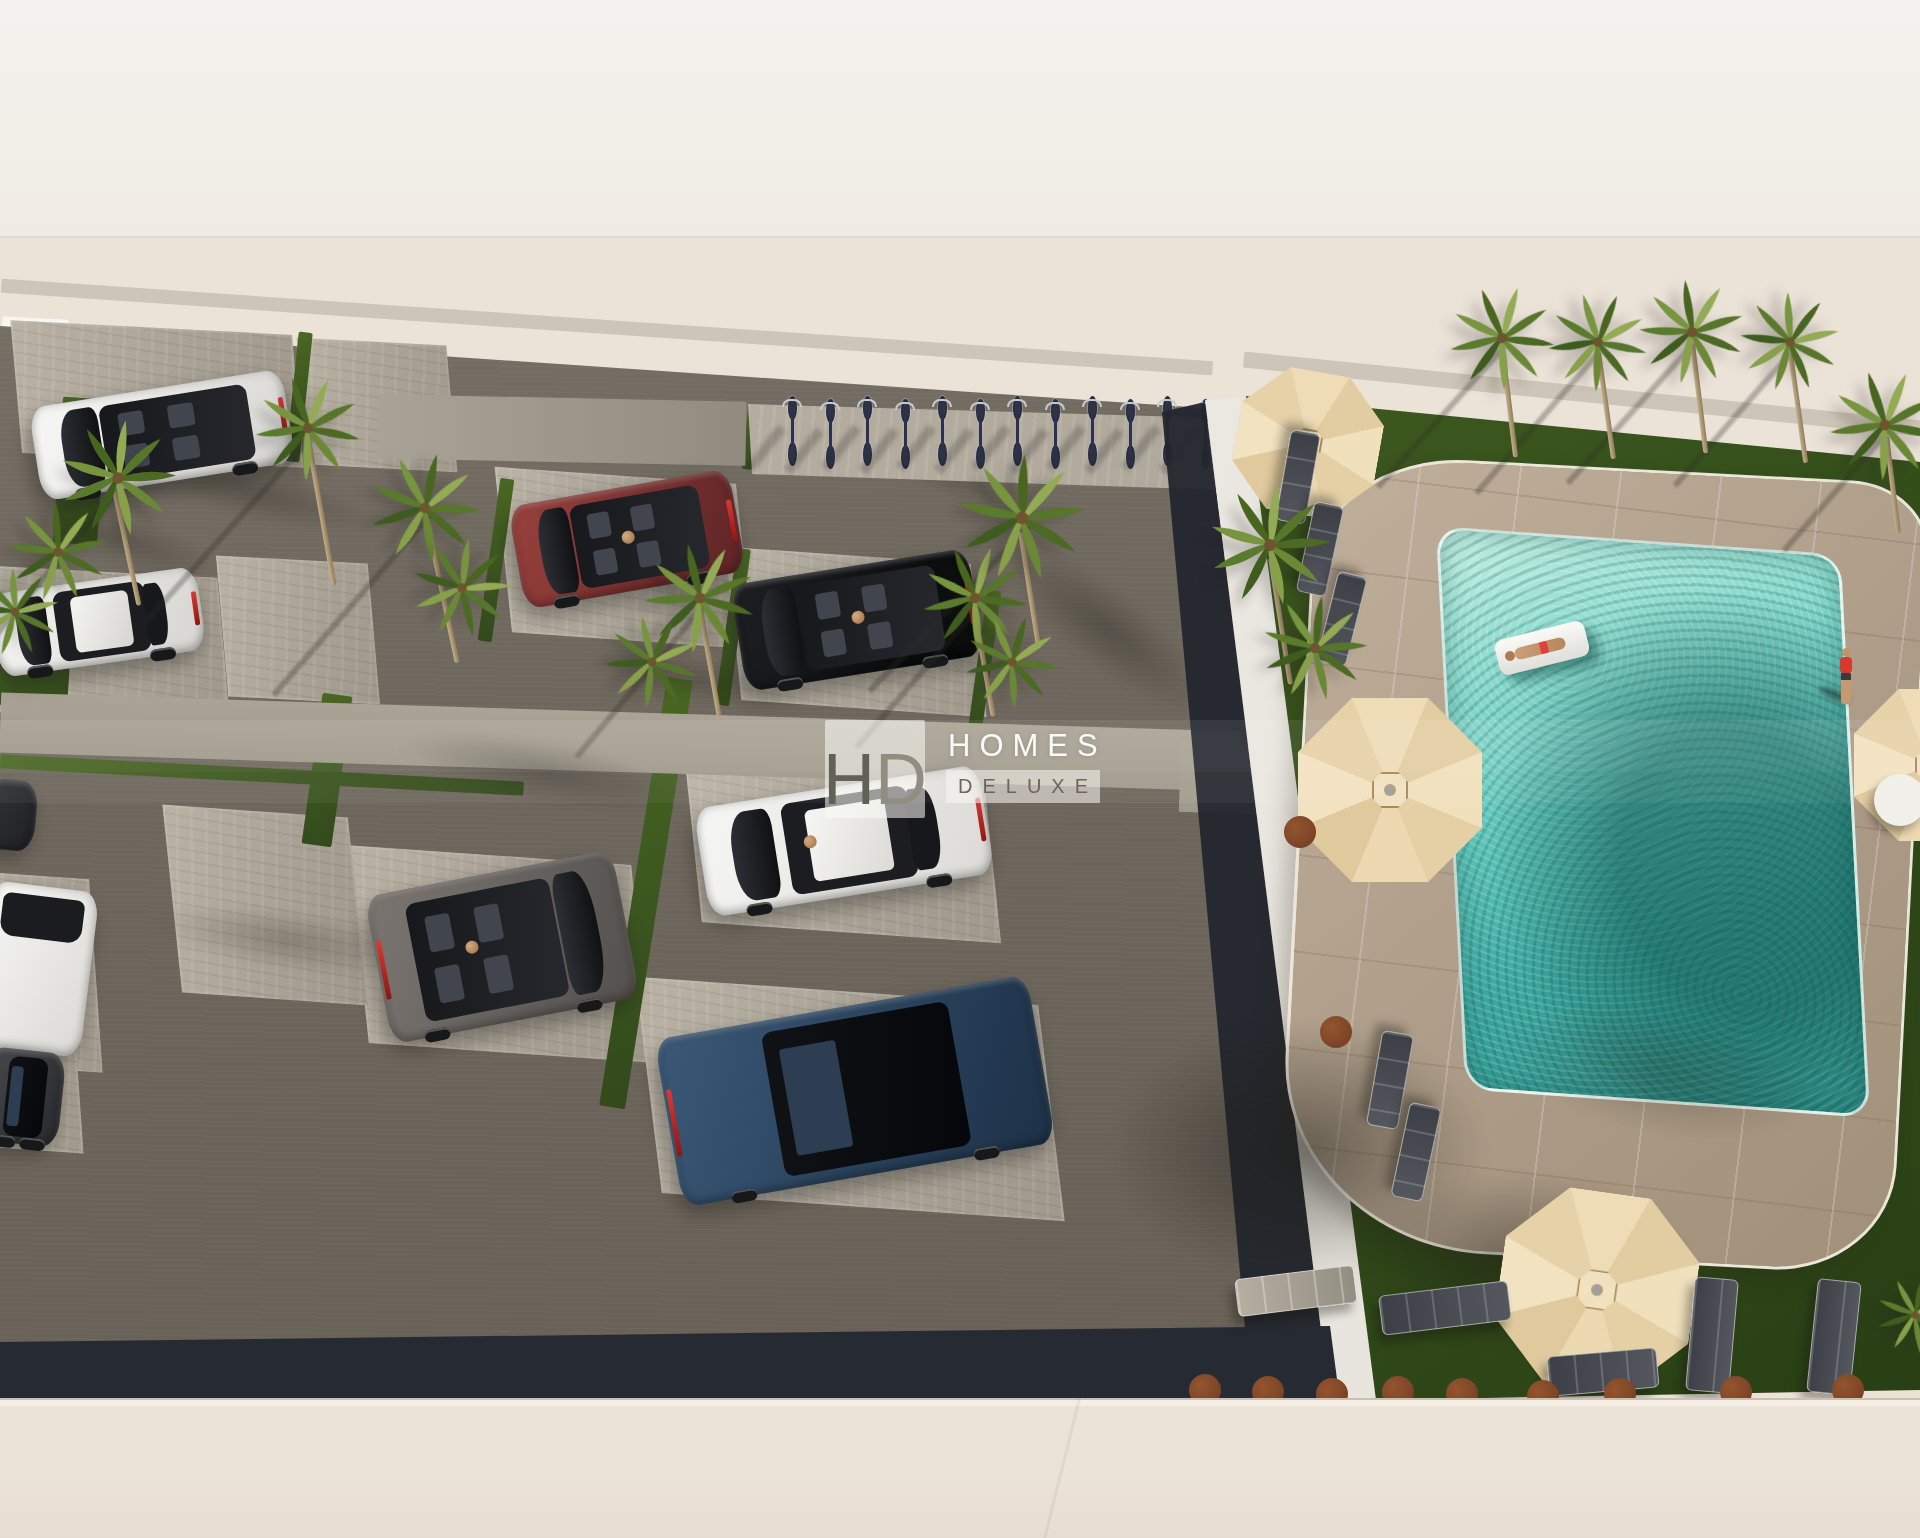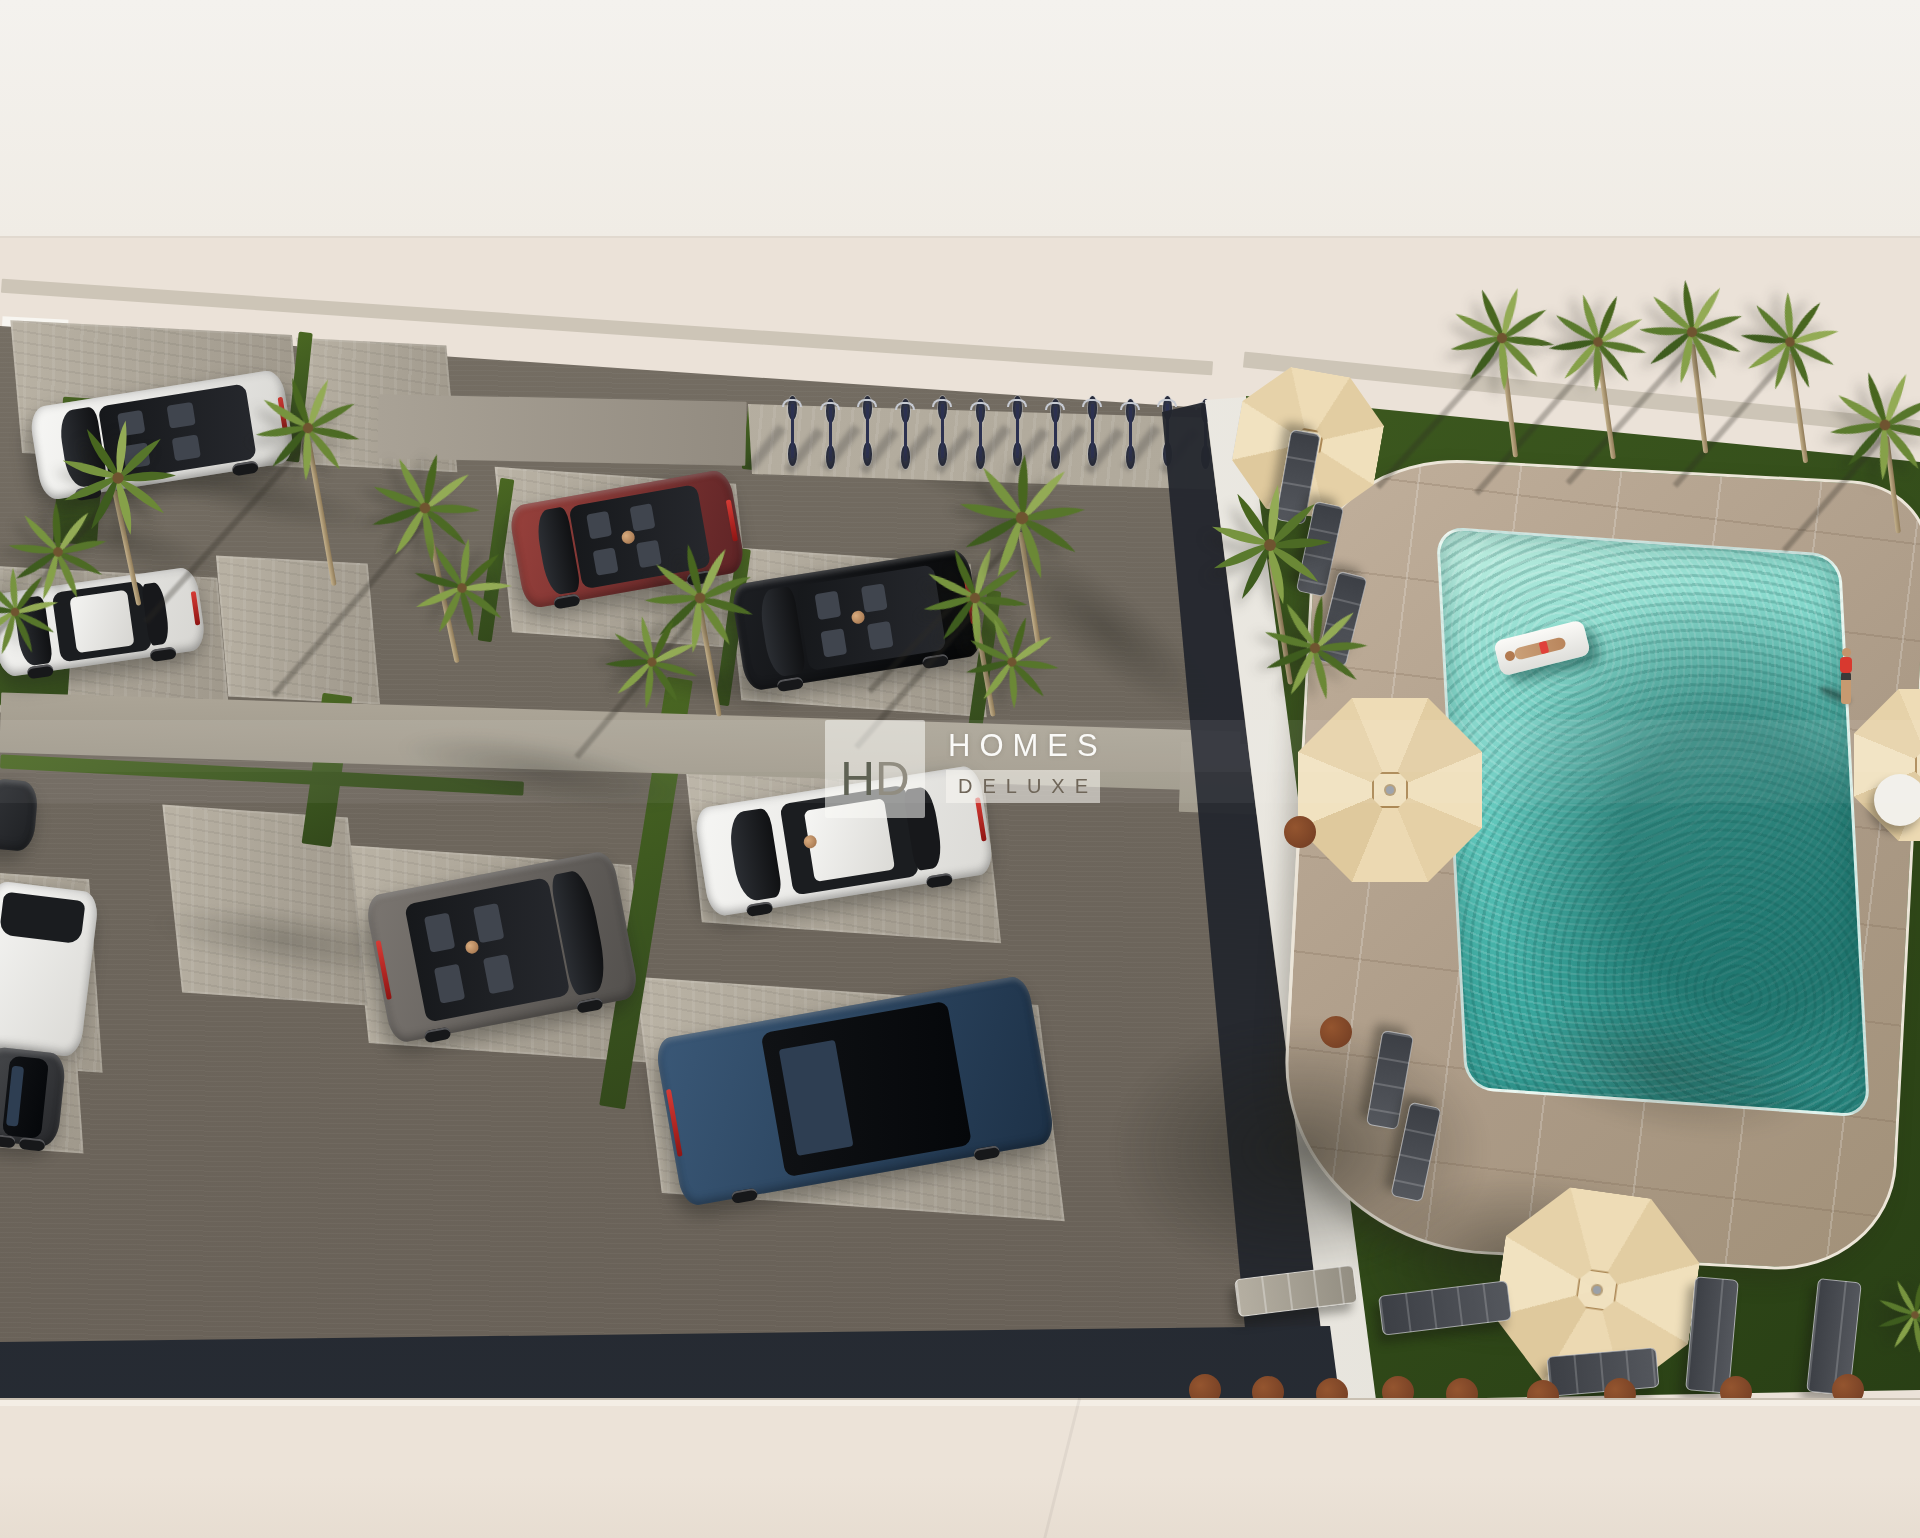--- a/index.html
+++ b/index.html
@@ -164,21 +164,21 @@
        background:linear-gradient(180deg,#f4eee5 0 6px,#ece3d8 6px 55%,#e7ddd1);
        border-top:2px solid #c9c0b2;}
   .street::after{content:'';position:absolute;left:1060px;top:-4px;width:3px;height:150px;
        background:rgba(0,0,0,.05);transform:rotate(14deg);}
 
   
   .wm-strip1{left:0;top:720px;width:1920px;height:52px;background:rgba(255,255,255,.08);}
   .wm-strip2{left:0;top:772px;width:1920px;height:31px;background:rgba(255,255,255,.05);}
   .wm-square{left:825px;top:720px;width:100px;height:98px;background:rgba(252,251,248,.55);
        display:flex;align-items:center;justify-content:center;border-radius:2px;}
-  .wm-square .mono{font-size:48px;font-weight:300;letter-spacing:0;color:#5f6254;line-height:1;margin-top:20px;}
+  .wm-square .mono{font-size:72px;font-weight:300;letter-spacing:0;color:#5f6254;line-height:1;margin-top:20px;}
   .wm-square .mono .d{color:#918d81;}
   .wm-homes{left:948px;top:728px;width:160px;height:36px;display:flex;align-items:center;
        color:#fafaf8;font-size:31px;font-weight:500;letter-spacing:9px;
        text-shadow:0 0 4px rgba(110,100,90,.35);}
   .wm-deluxe{left:946px;top:770px;width:154px;height:33px;background:rgba(250,248,243,.55);
        display:flex;align-items:center;justify-content:center;color:#6f6659;
        font-size:20px;font-weight:400;letter-spacing:10px;text-indent:10px;}
 
   .layer{left:0;top:0;width:1920px;height:1538px;pointer-events:none;}
 </style>

